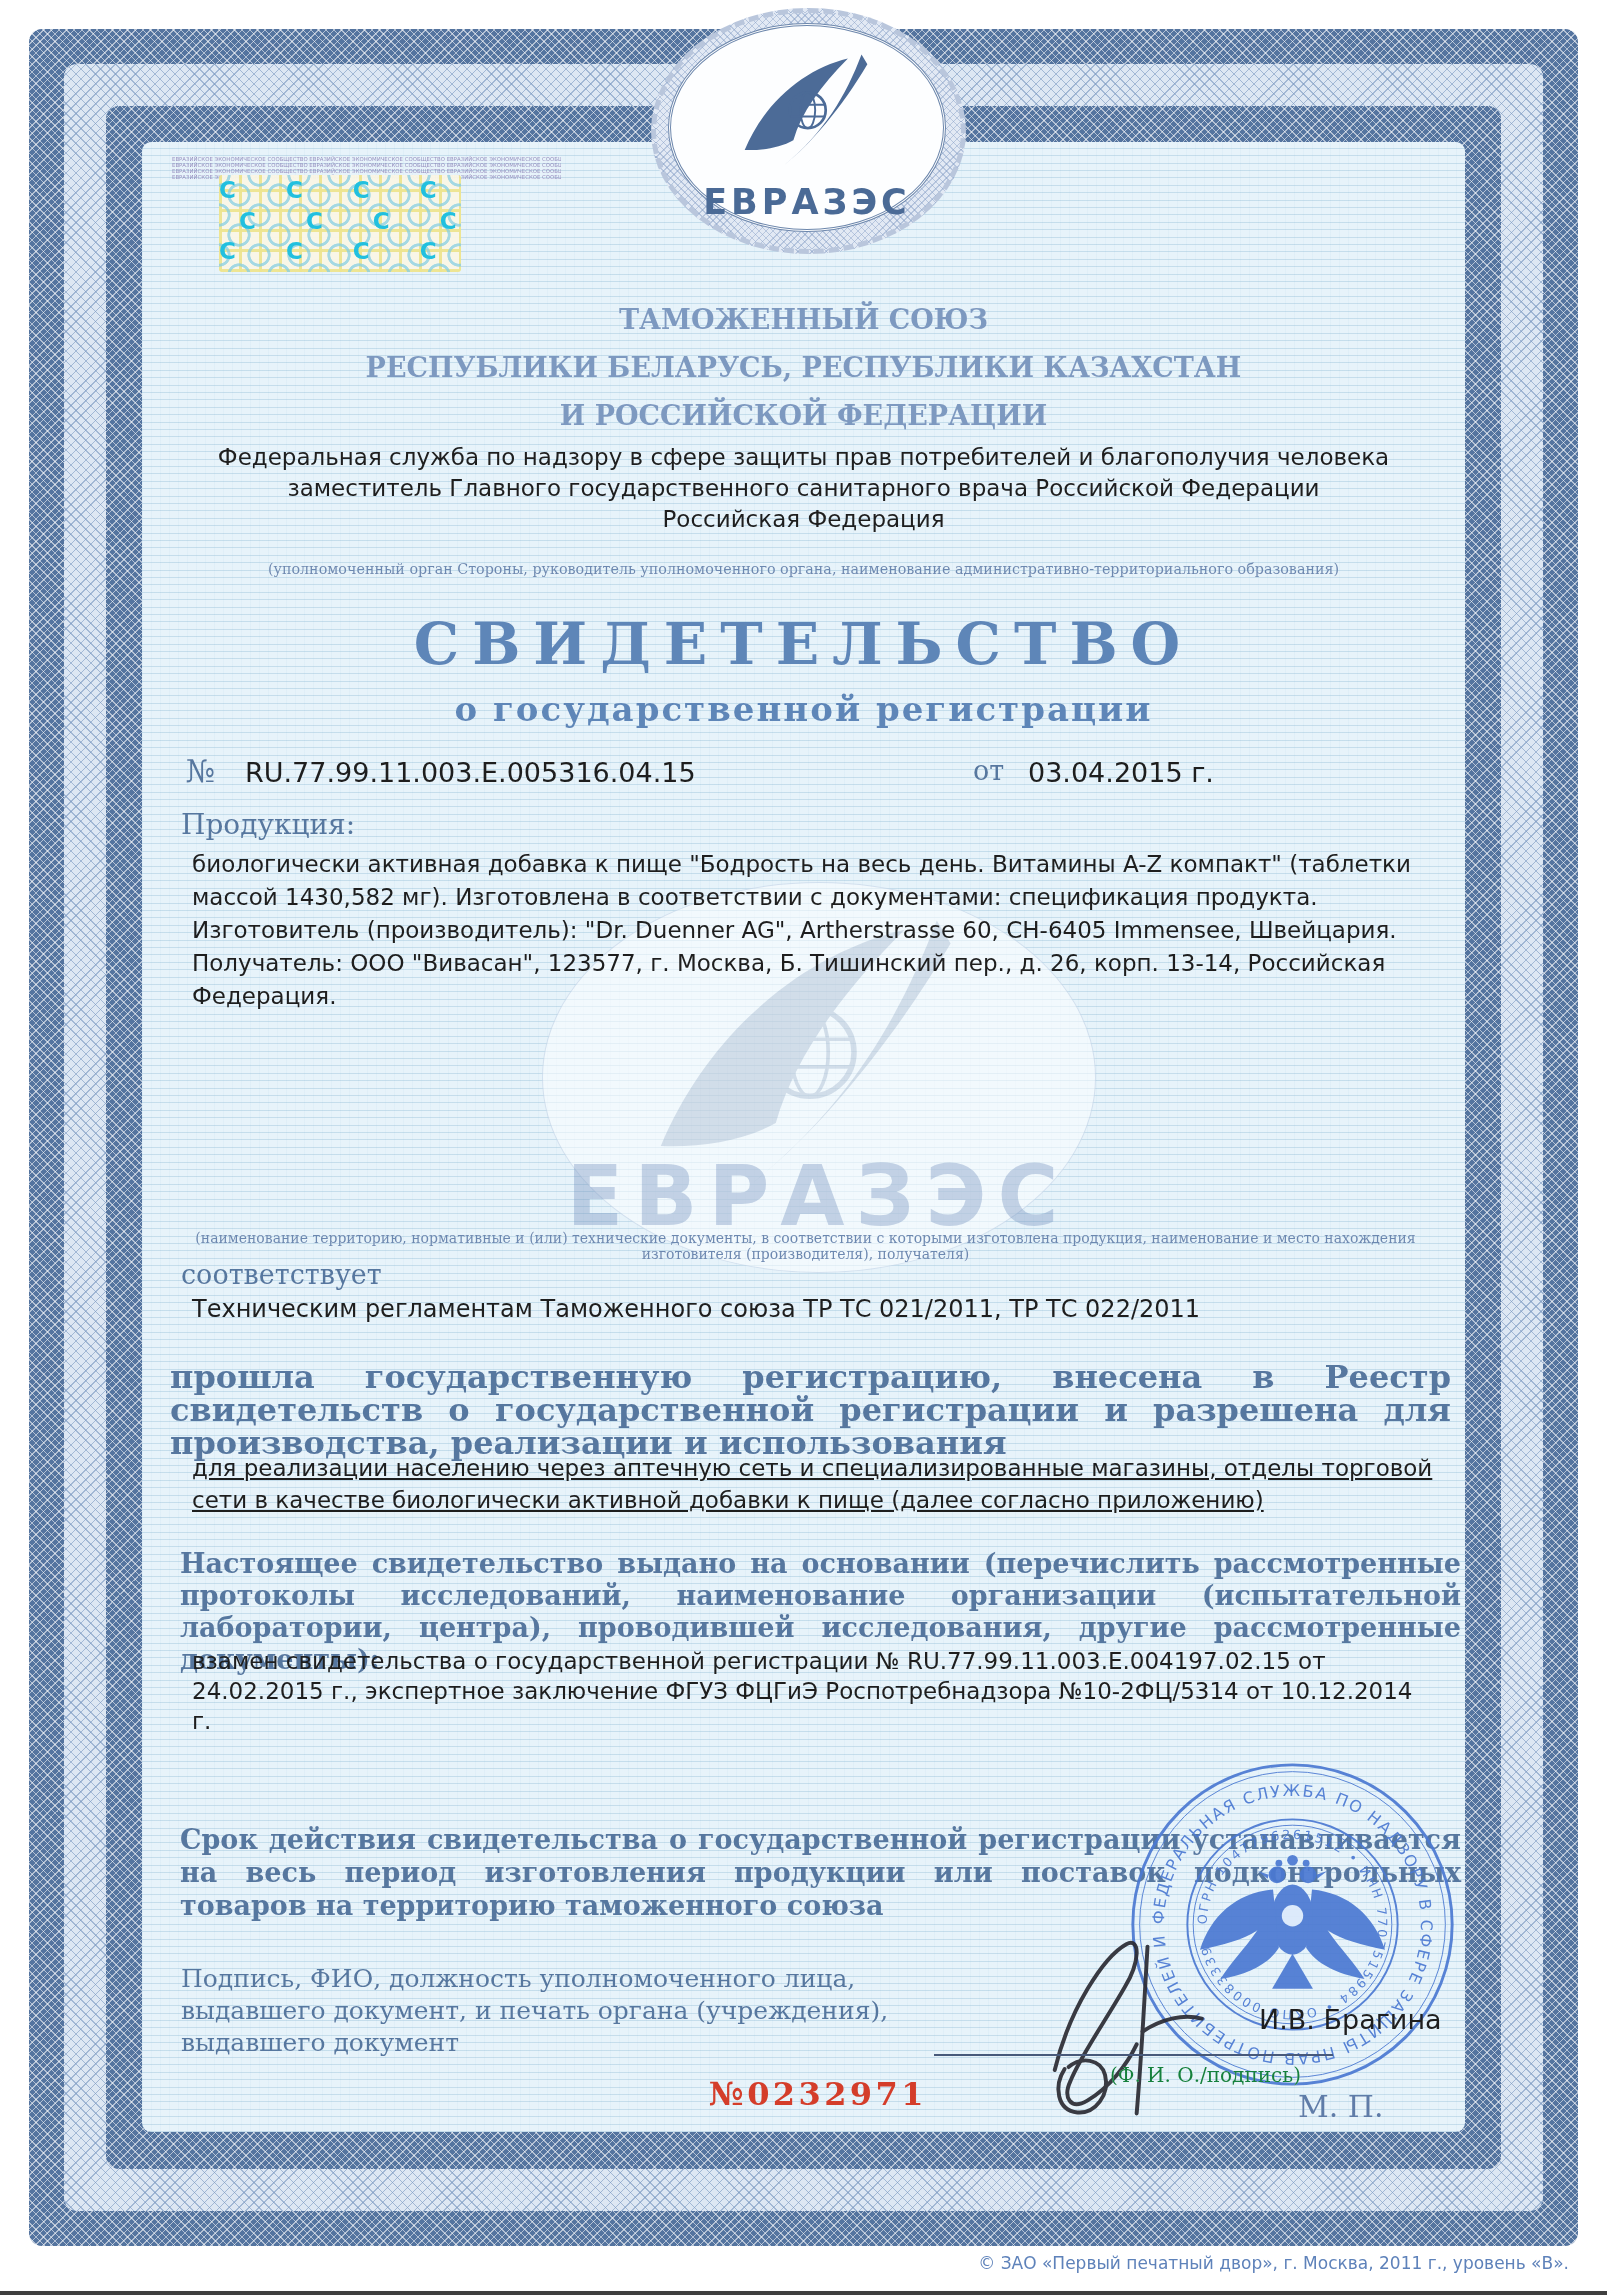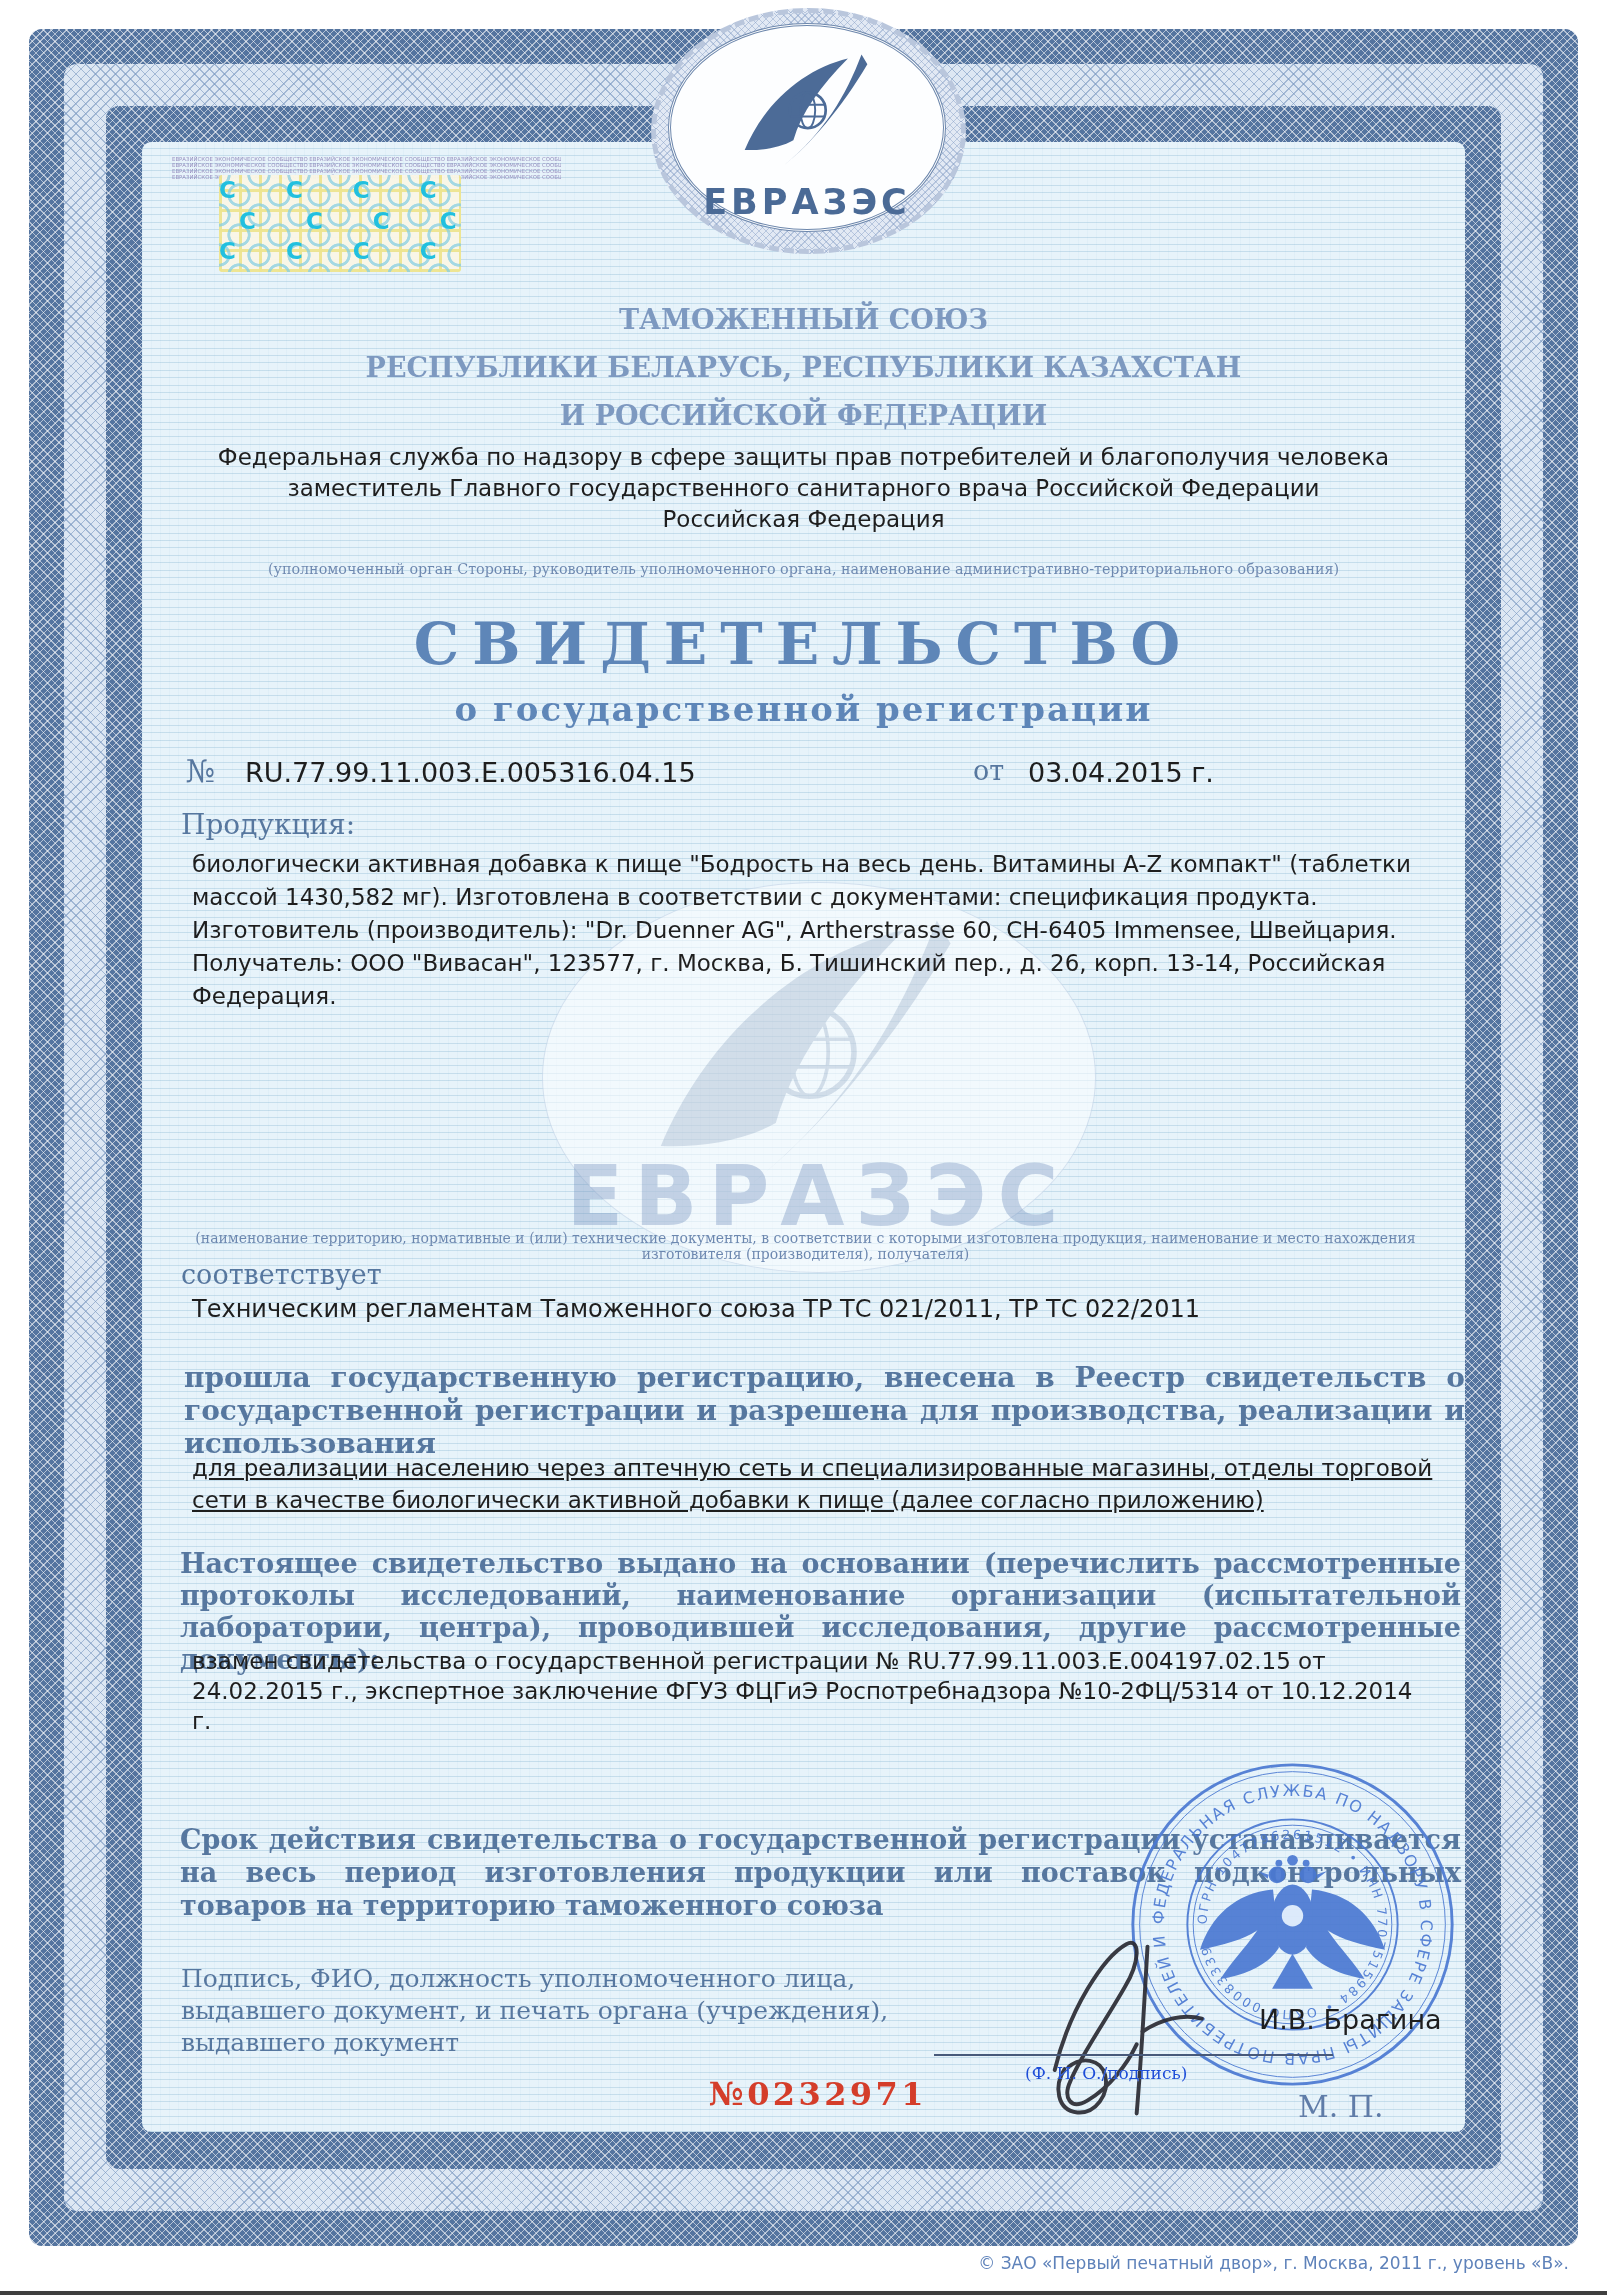--- a/index.html
+++ b/index.html
@@ -125,21 +125,21 @@
   <div class="abs blueserif" style="left:973px;top:755px;font-size:27px;font-weight:400;">от</div>
   <div class="abs blk" style="left:1028px;top:757px;font-size:27px;">03.04.2015 г.</div>
 
   <div class="abs blueserif" style="left:181px;top:808px;font-size:28px;font-weight:400;">Продукция:</div>
   <div class="abs blk" style="left:192px;top:848px;width:1266px;font-size:23px;line-height:33px;">биологически активная добавка к пище "Бодрость на весь день. Витамины A-Z компакт" (таблетки массой 1430,582 мг). Изготовлена в соответствии с документами: спецификация продукта. Изготовитель (производитель): "Dr. Duenner AG", Artherstrasse 60, CH-6405 Immensee, Швейцария. Получатель: ООО "Вивасан", 123577, г. Москва, Б. Тишинский пер., д. 26, корп. 13-14, Российская Федерация.</div>
   <div class="abs ctr blueserif" style="left:170px;top:1230px;width:1271px;font-size:14px;font-weight:400;color:#6c88b0;">(наименование территорию, нормативные и (или) технические документы, в соответствии с которыми изготовлена продукция, наименование и место нахождения изготовителя (производителя), получателя)</div>
 
   <div class="abs blueserif" style="left:181px;top:1259px;font-size:27px;font-weight:400;">соответствует</div>
   <div class="abs blk" style="left:192px;top:1295px;width:1266px;font-size:24px;">Техническим регламентам Таможенного союза ТР ТС 021/2011, ТР ТС 022/2011</div>
 
-  <div class="abs just blueserif" style="left:184px;top:1361px;width:1281px;font-size:28px;line-height:33px;">прошла государственную регистрацию, внесена в Реестр свидетельств о государственной регистрации и разрешена для производства, реализации и использования</div>
+  <div class="abs just blueserif" style="left:170px;top:1361px;width:1281px;font-size:32px;line-height:33px;">прошла государственную регистрацию, внесена в Реестр свидетельств о государственной регистрации и разрешена для производства, реализации и использования</div>
   <div class="abs blk" style="left:192px;top:1452px;width:1266px;font-size:23px;line-height:32px;text-decoration:underline;">для реализации населению через аптечную сеть и специализированные магазины, отделы торговой сети в качестве биологически активной добавки к пище (далее согласно приложению)</div>
 
   <div class="abs just blueserif" style="left:180px;top:1548px;width:1281px;font-size:27px;line-height:32px;">Настоящее свидетельство выдано на основании (перечислить рассмотренные протоколы исследований, наименование организации (испытательной лаборатории, центра), проводившей исследования, другие рассмотренные документы):</div>
   <div class="abs blk" style="left:192px;top:1646px;width:1247px;font-size:23px;line-height:30px;">взамен свидетельства о государственной регистрации № RU.77.99.11.003.E.004197.02.15 от 24.02.2015 г., экспертное заключение ФГУЗ ФЦГиЭ Роспотребнадзора №10-2ФЦ/5314 от 10.12.2014 г.</div>
 
   <div class="abs just blueserif" style="left:180px;top:1823px;width:1281px;font-size:27px;line-height:33px;">Срок действия свидетельства о государственной регистрации устанавливается на весь период изготовления продукции или поставок подконтрольных товаров на территорию таможенного союза</div>
 
   <svg class="abs" style="left:1127px;top:1759px;opacity:.92;" width="331" height="331" viewBox="0 0 680 680">
     <circle cx="340" cy="340" r="328" fill="none" stroke="#4b79d2" stroke-width="6"></circle>
     <circle cx="340" cy="340" r="314" fill="none" stroke="#4b79d2" stroke-width="2"></circle>
@@ -175,20 +175,20 @@
       <path d="M60,308 C38,342 44,392 86,396 C122,399 152,360 142,320 C133,287 94,282 68,304"></path>
       <path d="M228,60 C222,162 216,282 206,398"></path>
       <path d="M218,232 C258,206 302,196 338,206"></path>
     </g>
   </svg>
 
   <div class="abs blueserif" style="left:181px;top:1963px;width:769px;font-size:25px;line-height:32px;font-weight:400;">Подпись, ФИО, должность уполномоченного лица, выдавшего документ, и печать органа (учреждения), выдавшего документ</div>
   <div class="abs" style="left:709px;top:2075px;font-family:'DejaVu Serif',serif;font-weight:700;font-size:32px;letter-spacing:3.4px;color:#d43d2a;">№0232971</div>
   <div class="abs blk" style="left:1259px;top:2004px;font-size:27px;">И.В. Брагина</div>
   <div class="sigline" style="left:934px;top:2054px;width:399px;"></div>
-  <div class="abs blueserif" style="left:1025px;top:2063px;width:276px;text-align:left;font-size:17px;font-weight:400;color:#1d4ed8;">(Ф. И. О./подпись)</div>
+  <div class="abs blueserif" style="left:1025px;top:2063px;width:276px;text-align:right;font-size:20px;font-weight:400;color:#15803d;">(Ф. И. О./подпись)</div>
   <div class="abs blueserif" style="left:1298px;top:2089px;font-size:30px;font-weight:400;color:#5f7ca8;">М. П.</div>
 
   <div class="abs" style="left:443px;top:2253px;width:1126px;text-align:right;font-size:17px;color:#5e82ba;font-family:'DejaVu Sans',sans-serif;">© ЗАО «Первый печатный двор», г. Москва, 2011 г., уровень «В».</div>
   <div class="scanbar"></div>
 
 </div>
 
 
 </body></html>

